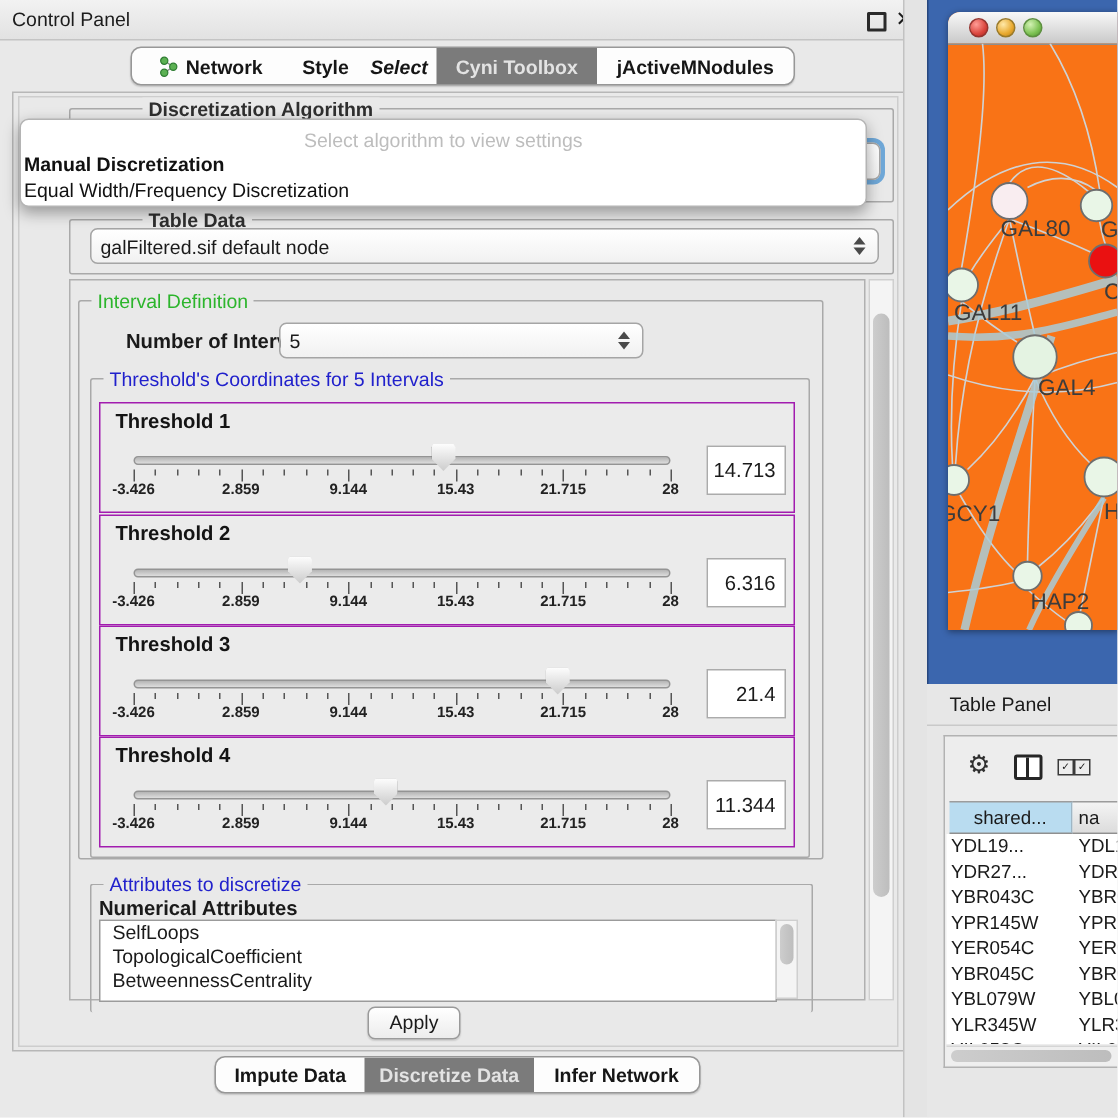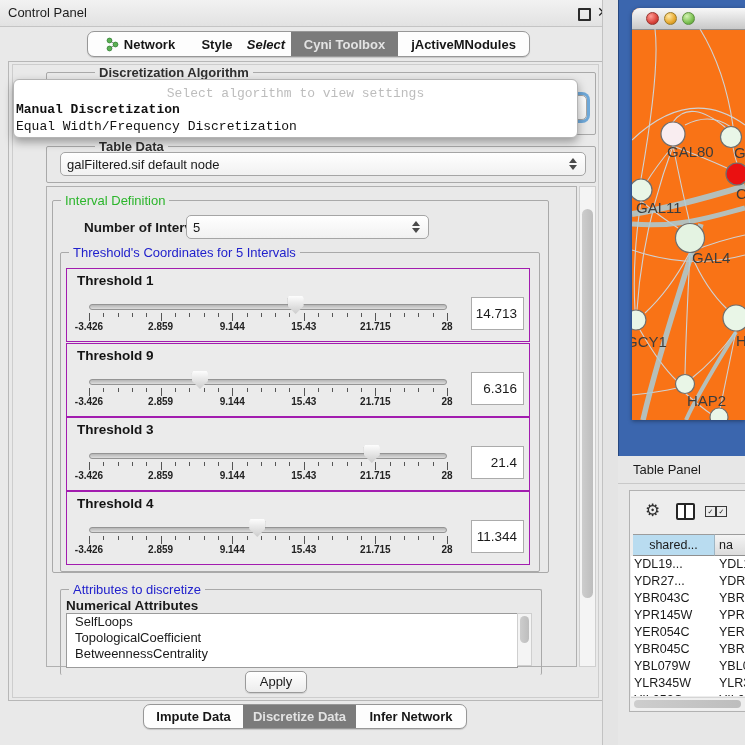--- a/index.html
+++ b/index.html
@@ -148,21 +148,21 @@
     <span class="grp-label g-dark">Table Data</span>
   </div>
   <div class="abs combo" style="left:60px;top:152px;width:526px;height:24px;">
     <span class="val">galFiltered.sif default node</span>
     <span class="stepper">
         <i class="up"></i>
         <i class="dn"></i>
       </span>
   </div>
 
-  <div class="abs popup" style="left:13px;top:79px;width:563px;height:57px;z-index:40;font-family:Liberation Mono, monospace;">
+  <div class="abs popup" style="left:13px;top:79px;width:563px;height:57px;z-index:40;">
     <div class="hint">Select algorithm to view settings</div>
     <div class="opt hl">Manual Discretization</div>
     <div class="opt">Equal Width/Frequency Discretization</div>
   </div>
 
   <div class="abs" style="left:46px;top:186px;width:531px;height:481px;border:1px solid #b0b0b0;box-sizing:border-box;"></div>
   <div class="abs sb-v" style="left:579px;top:186px;width:17px;height:481px;">
     <div class="sb-thumb" style="left:2px;top:22px;width:11px;height:389px;"></div>
   </div>
 
@@ -218,21 +218,21 @@
         <span style="left: 71.6px;">2.859</span>
         <span style="left: 143.2px;">9.144</span>
         <span style="left: 214.8px;">15.43</span>
         <span style="left: 286.4px;">21.715</span>
         <span style="left: 358px;">28</span>
       </div>
     <div class="thumb" style="left: 220.637px;"></div>
     <div class="valbox">14.713</div>
   </div>
   <div class="abs thr-box" style="top:343px;">
-    <span class="thr-label">Threshold 9</span>
+    <span class="thr-label">Threshold 2</span>
     <div class="track"></div>
     <div class="ticks">
         <i style="left: 0px; height: 8px;"></i>
         <i style="left: 14.32px; height: 4px;"></i>
         <i style="left: 28.64px; height: 4px;"></i>
         <i style="left: 42.96px; height: 4px;"></i>
         <i style="left: 57.28px; height: 4px;"></i>
         <i style="left: 71.6px; height: 8px;"></i>
         <i style="left: 85.92px; height: 4px;"></i>
         <i style="left: 100.24px; height: 4px;"></i>

